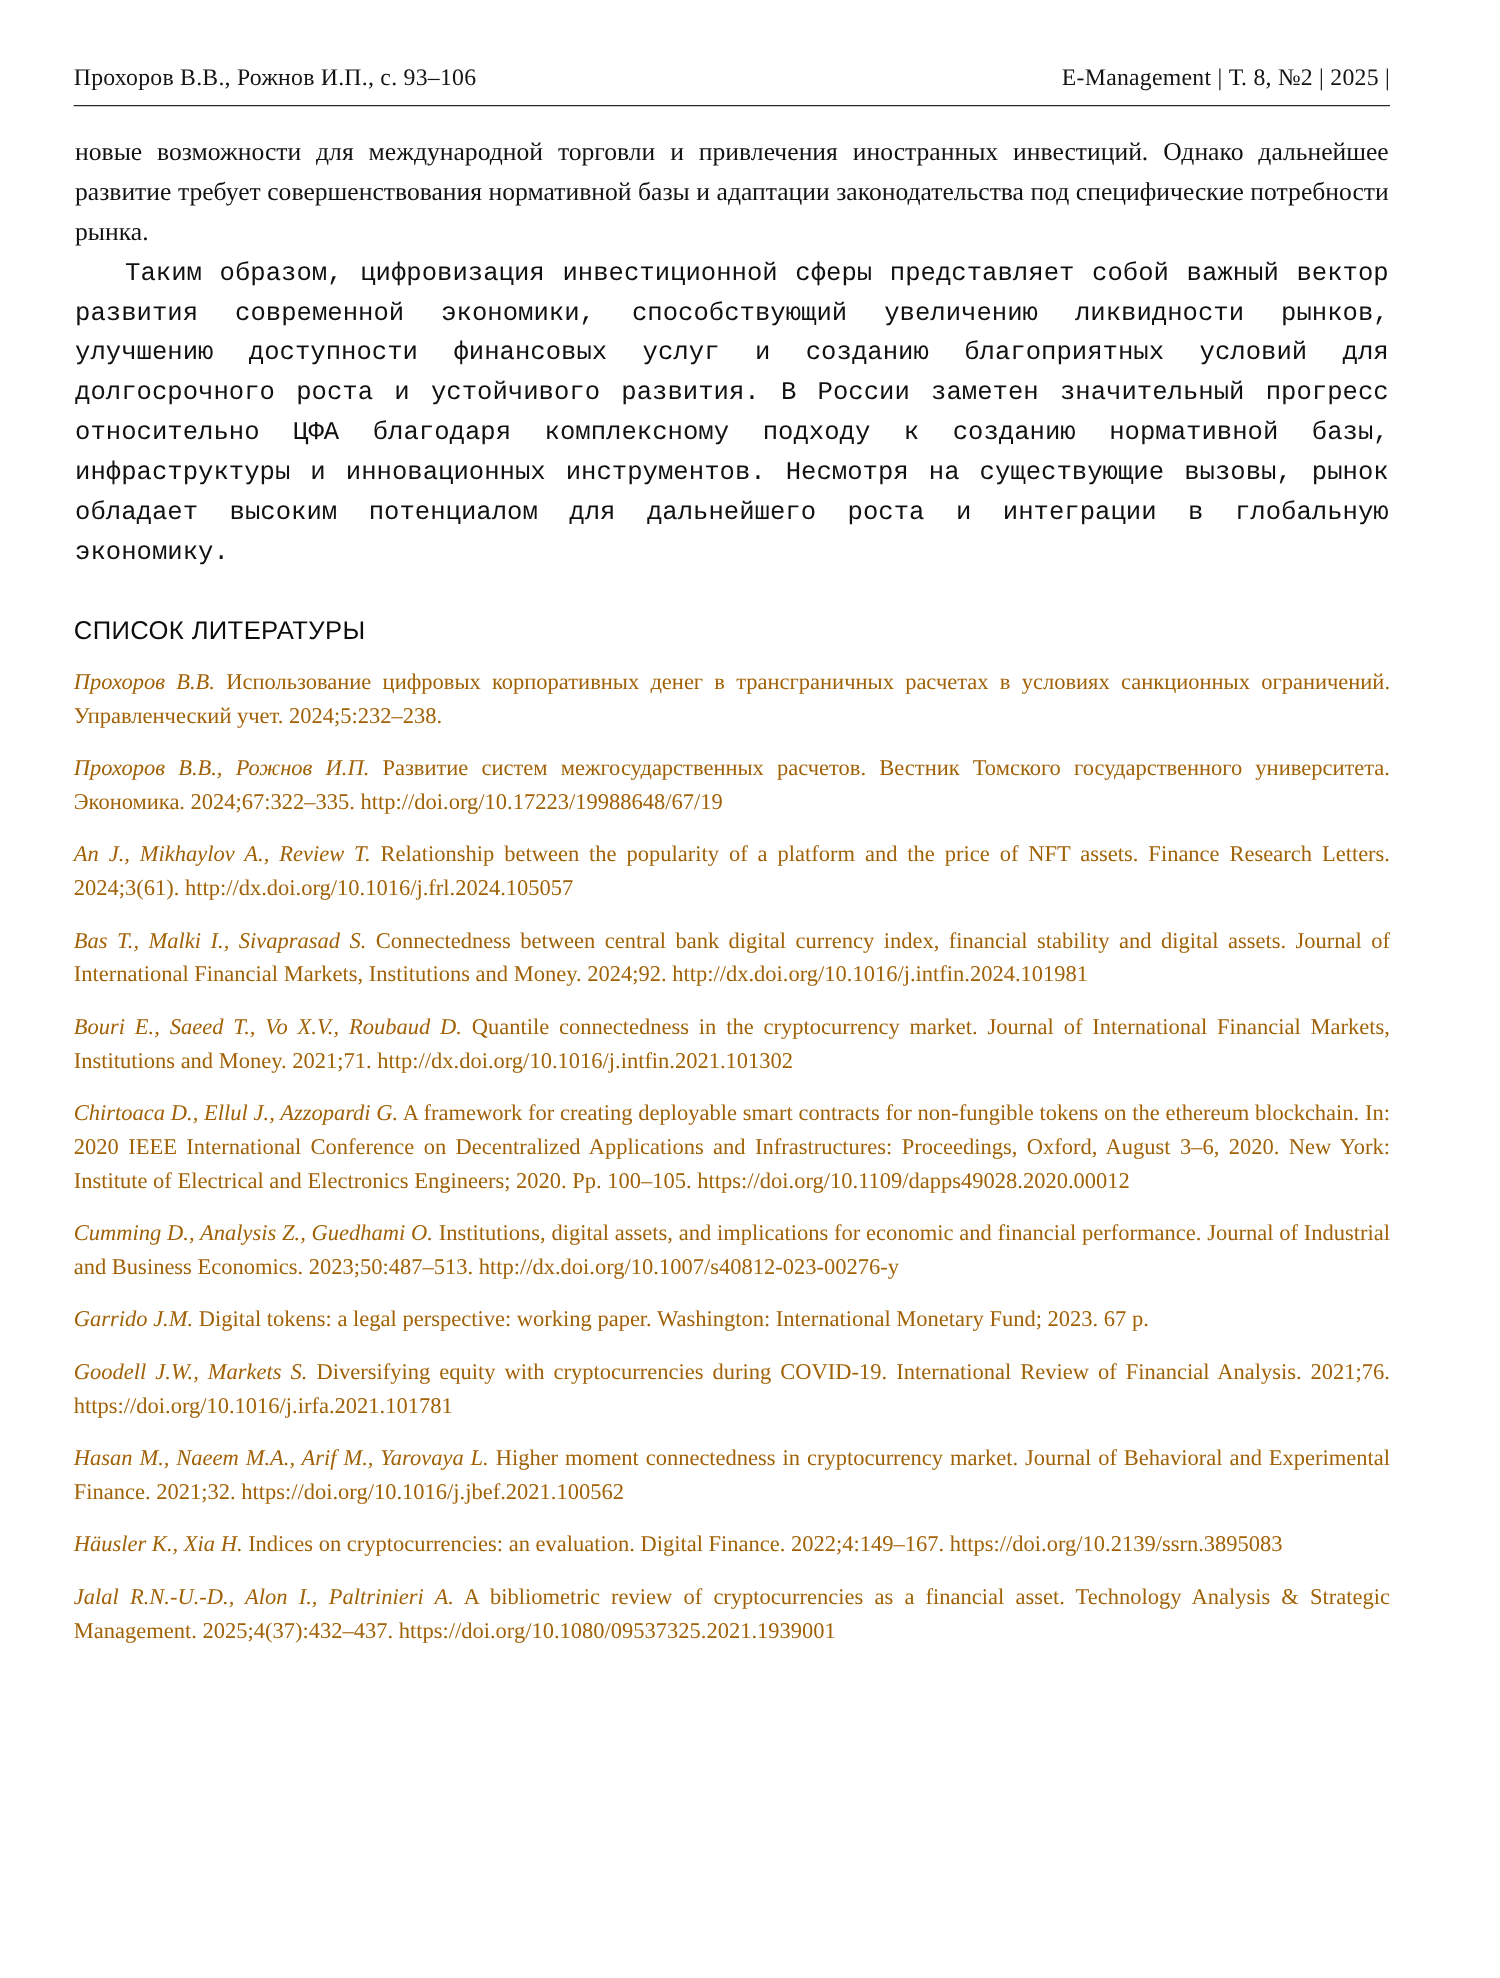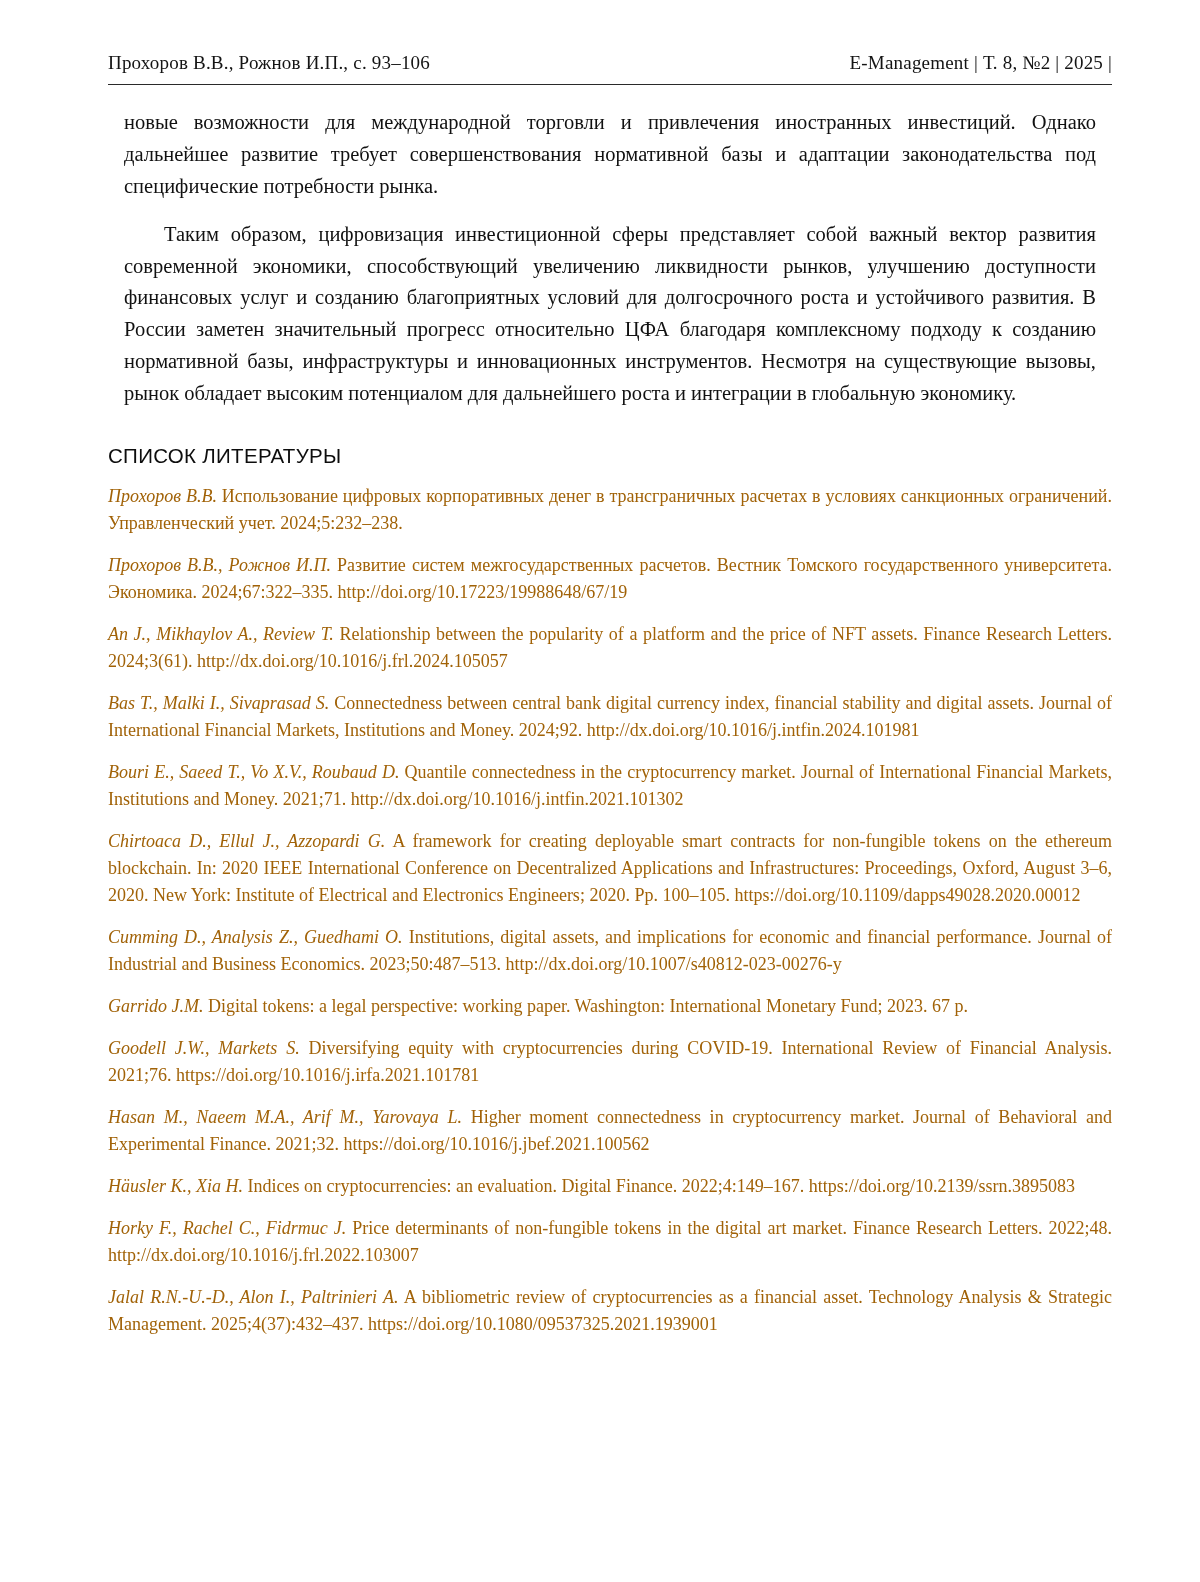--- a/index.html
+++ b/index.html
@@ -8,46 +8,47 @@
     background: #ffffff;
   }
   .page {
     position: relative;
     width: 1200px;
     height: 1582px;
     background: #ffffff;
     color: #111111;
     font-family: "Liberation Serif", "DejaVu Serif", serif;
     box-sizing: border-box;
-    padding: 52px 88px 0 108px;
+    padding: 52px 88px 0 59px;
     overflow: hidden;
   }
   .page-header {
     display: flex;
     justify-content: space-between;
     align-items: baseline;
     font-size: 19px;
     padding-bottom: 10px;
     border-bottom: 1.5px solid #2a2a2a;
     color: #141414;
   }
   .page-header .hdr-left { letter-spacing: 0.2px; }
   .page-header .hdr-right { letter-spacing: 0.2px; }
   .content {
     margin-top: 22px;
   }
   .body-par {
-    margin: 16px;
+    margin: 1px;
     font-size: 20.5px;
     line-height: 1.555;
     text-align: justify;
     color: #111111;
   }
   .body-par.indent {
     text-indent: 40px;
+    font-family: Liberation Mono, monospace;
   }
   .refs-heading {
     font-family: "Liberation Sans", "DejaVu Sans", sans-serif;
     font-weight: 400;
     font-size: 20.5px;
     letter-spacing: 0.3px;
     color: #0d0d0d;
     margin: 34px 0 6px 0;
   }
   .ref {
@@ -83,18 +84,17 @@
     <p class="ref"><i>Прохоров В.В., Рожнов И.П.</i><span> Развитие систем межгосударственных расчетов. Вестник Томского государственного университета. Экономика. 2024;67:322–335. http://doi.org/10.17223/19988648/67/19</span></p>
     <p class="ref"><i>An J., Mikhaylov A., Review T.</i><span> Relationship between the popularity of a platform and the price of NFT assets. Finance Research Letters. 2024;3(61). http://dx.doi.org/10.1016/j.frl.2024.105057</span></p>
     <p class="ref"><i>Bas T., Malki I., Sivaprasad S.</i><span> Connectedness between central bank digital currency index, financial stability and digital assets. Journal of International Financial Markets, Institutions and Money. 2024;92. http://dx.doi.org/10.1016/j.intfin.2024.101981</span></p>
     <p class="ref"><i>Bouri E., Saeed T., Vo X.V., Roubaud D.</i><span> Quantile connectedness in the cryptocurrency market. Journal of International Financial Markets, Institutions and Money. 2021;71. http://dx.doi.org/10.1016/j.intfin.2021.101302</span></p>
     <p class="ref"><i>Chirtoaca D., Ellul J., Azzopardi G.</i><span> A framework for creating deployable smart contracts for non-fungible tokens on the ethereum blockchain. In: 2020 IEEE International Conference on Decentralized Applications and Infrastructures: Proceedings, Oxford, August 3–6, 2020. New York: Institute of Electrical and Electronics Engineers; 2020. Pp. 100–105. https://doi.org/10.1109/dapps49028.2020.00012</span></p>
     <p class="ref"><i>Cumming D., Analysis Z., Guedhami O.</i><span> Institutions, digital assets, and implications for economic and financial performance. Journal of Industrial and Business Economics. 2023;50:487–513. http://dx.doi.org/10.1007/s40812-023-00276-y</span></p>
     <p class="ref"><i>Garrido J.M.</i><span> Digital tokens: a legal perspective: working paper. Washington: International Monetary Fund; 2023. 67 p.</span></p>
     <p class="ref"><i>Goodell J.W., Markets S.</i><span> Diversifying equity with cryptocurrencies during COVID-19. International Review of Financial Analysis. 2021;76. https://doi.org/10.1016/j.irfa.2021.101781</span></p>
     <p class="ref"><i>Hasan M., Naeem M.A., Arif M., Yarovaya L.</i><span> Higher moment connectedness in cryptocurrency market. Journal of Behavioral and Experimental Finance. 2021;32. https://doi.org/10.1016/j.jbef.2021.100562</span></p>
     <p class="ref"><i>Häusler K., Xia H.</i><span> Indices on cryptocurrencies: an evaluation. Digital Finance. 2022;4:149–167. https://doi.org/10.2139/ssrn.3895083</span></p>
-    <p class="ref"><i>Horky F., Rachel C., Fidrmuc J.</i><span> Price determinants of non-fungible tokens in the digital art market. Finance Research Letters. 2022;48. http://dx.doi.org/10.1016/j.frl.2022.103007</span></p>
     <p class="ref"><i>Jalal R.N.-U.-D., Alon I., Paltrinieri A.</i><span> A bibliometric review of cryptocurrencies as a financial asset. Technology Analysis &amp; Strategic Management. 2025;4(37):432–437. https://doi.org/10.1080/09537325.2021.1939001</span></p>
 
   </main>
 
 </div>
 
 </body></html>

